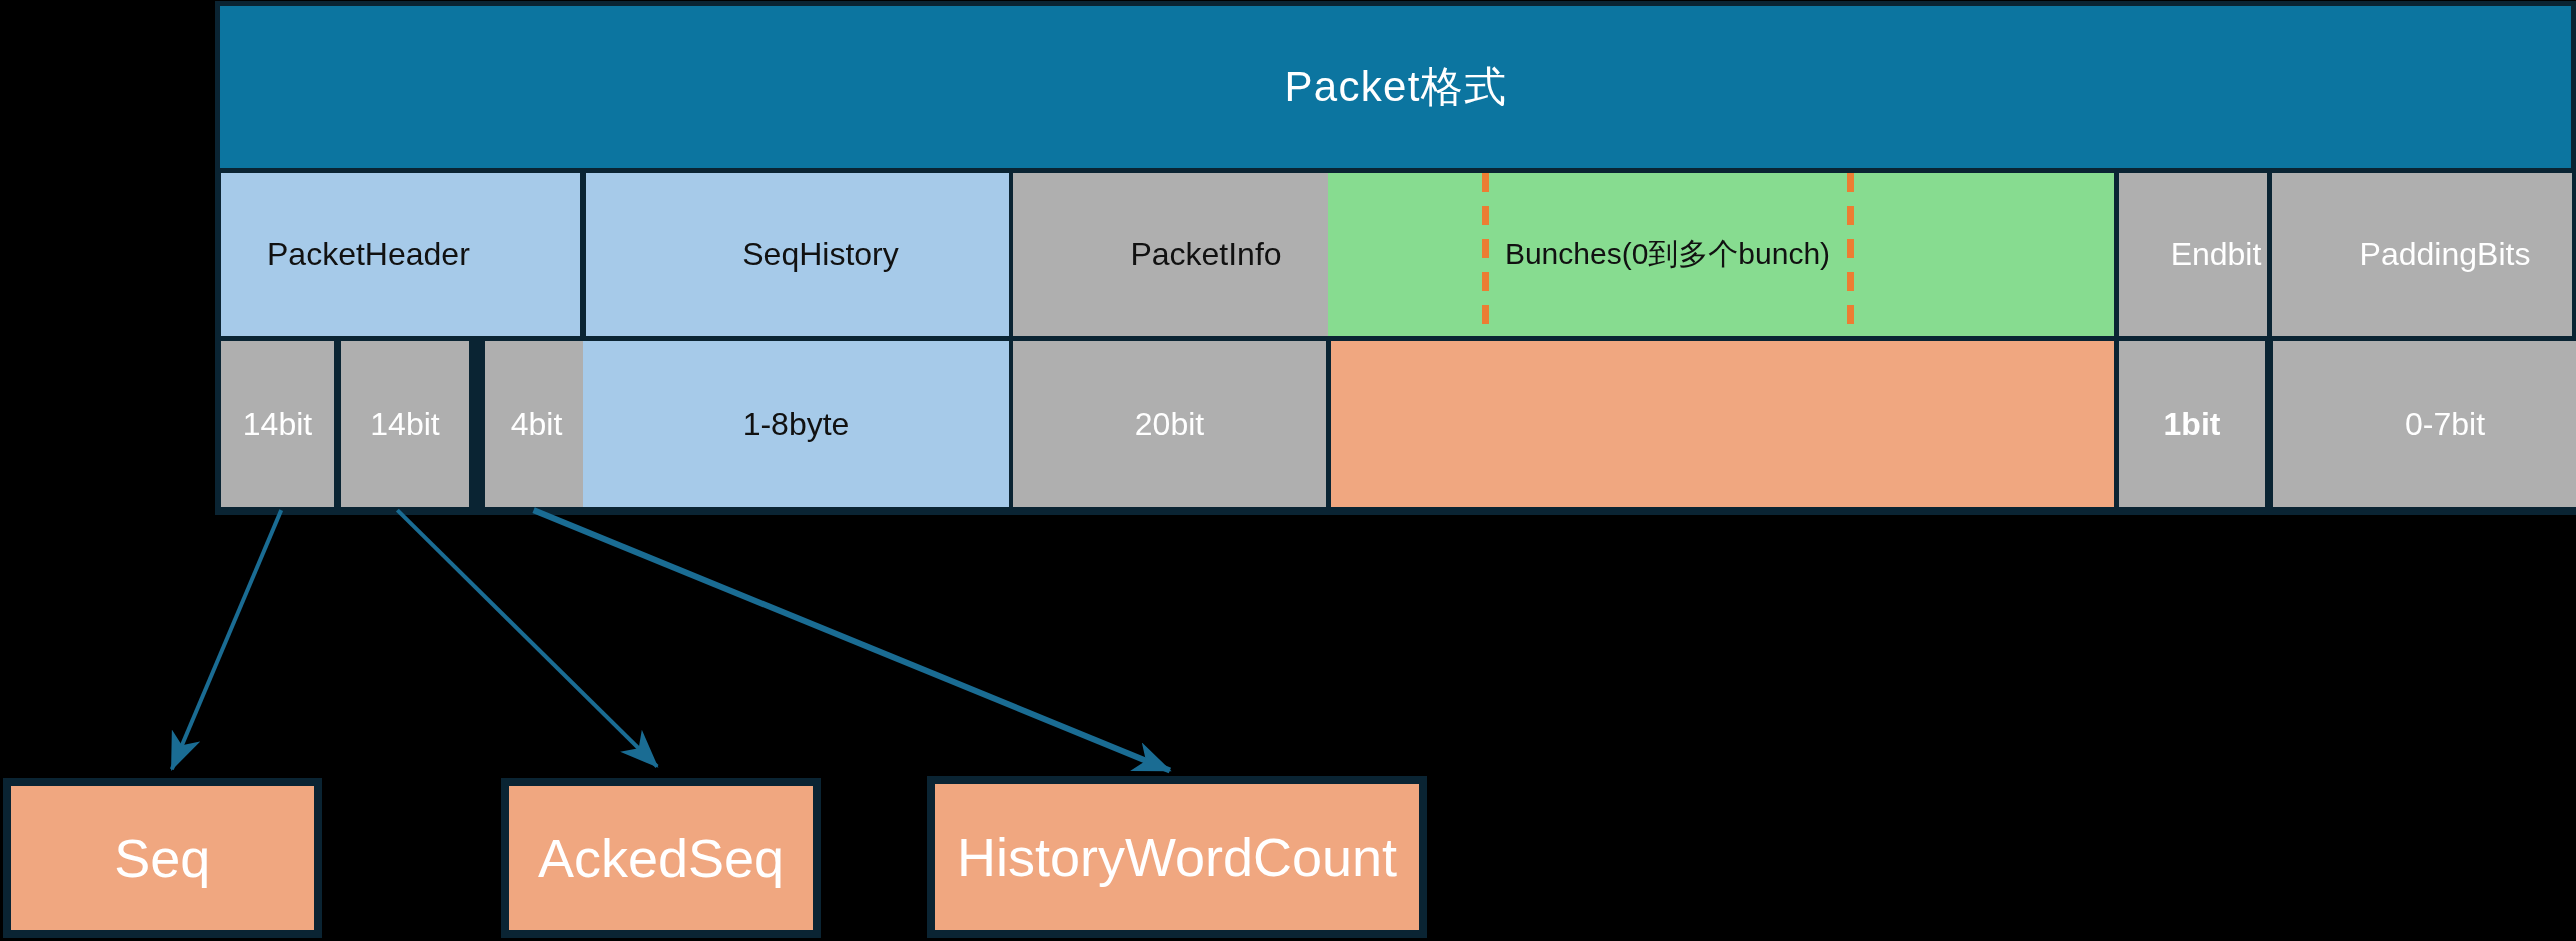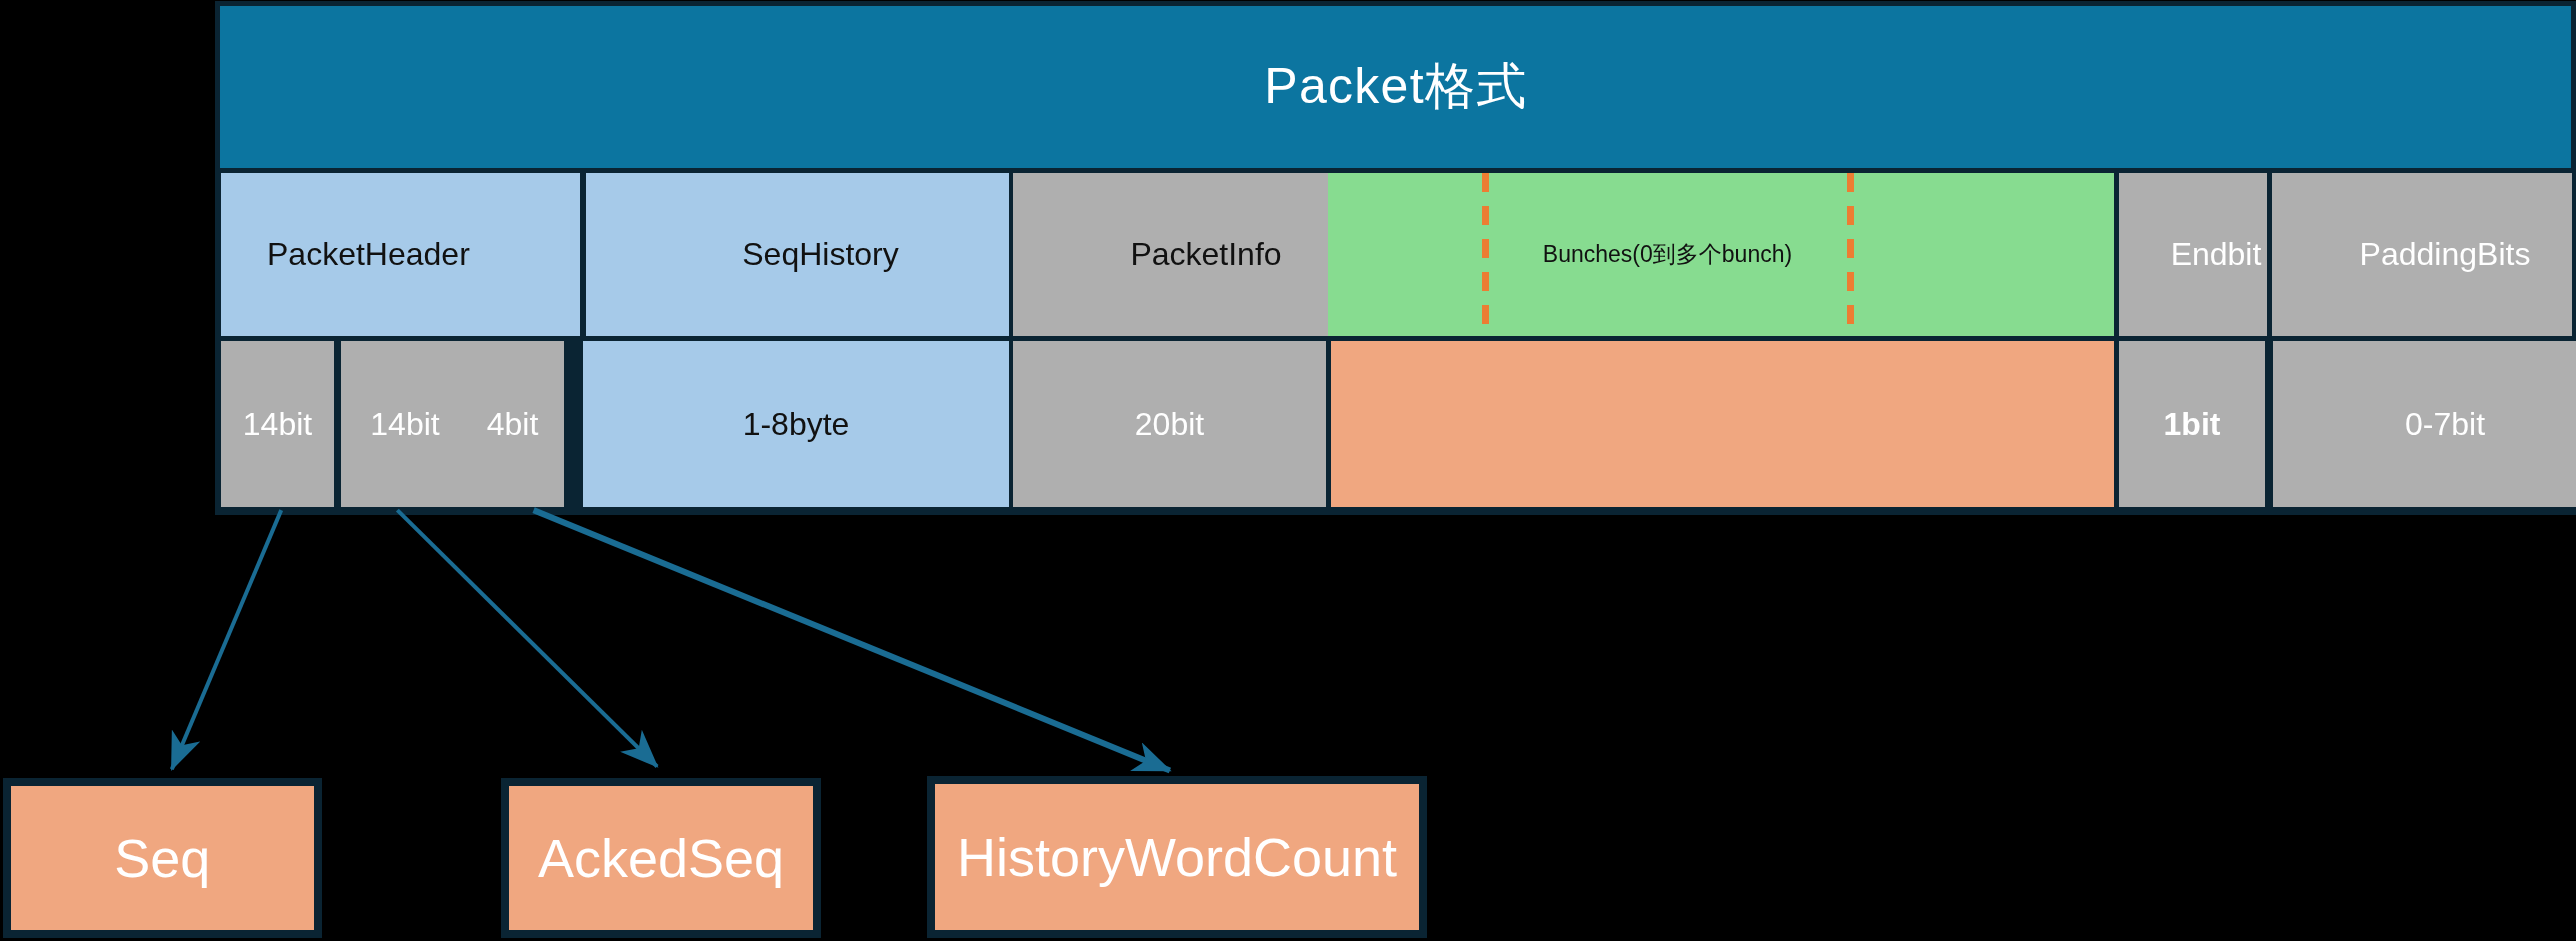--- a/index.html
+++ b/index.html
@@ -28,41 +28,41 @@
     position:absolute;left:215px;top:1.3px;width:2361px;height:514px;
     background:var(--frame);
   }
   .cell{
     position:absolute;display:flex;align-items:center;justify-content:center;
     white-space:nowrap;
   }
   .title-cell{
     left:5.4px;top:4.7px;width:2351px;height:162px;
     background:var(--header-fill);color:var(--text-light);
-    font-size:50px;font-weight:400;letter-spacing:1.3px;
+    font-size:42px;font-weight:400;letter-spacing:1.3px;
   }
   .row2{top:172px;height:163px;padding-left:46px;}
   .row3{top:340px;height:166px;}
   .fill-blue{background:var(--blue-fill);color:var(--text-dark);}
   .fill-gray-dark{background:var(--gray-fill);color:var(--text-dark);}
   .fill-gray-light{background:var(--gray-fill);color:var(--text-light);}
   .fill-green{background:var(--green-fill);color:var(--text-dark);}
   .fill-orange{background:var(--orange-fill);}
   .fs-label{font-size:32px;font-weight:400;}
   .left-align{justify-content:flex-start;}
 
   
   .vdash{
     position:absolute;top:0;bottom:0;width:6.7px;
     background:repeating-linear-gradient(to bottom,var(--dash-color) 0 19px,transparent 19px 33px);
   }
   .bunches-label{
     position:absolute;left:157px;width:365px;top:0;height:100%;
     display:flex;align-items:center;justify-content:center;
-    font-size:23px;color:var(--text-dark);white-space:nowrap;
+    font-size:30px;color:var(--text-dark);white-space:nowrap;
   }
 
   
   .detail-box{
     position:absolute;height:160px;
     background:var(--orange-fill);border:8.7px solid var(--frame);
     display:flex;align-items:center;justify-content:center;
     color:var(--text-light);font-size:54px;font-weight:400;white-space:nowrap;
   }
   #box-seq{left:2.7px;top:778px;width:319px;}
@@ -86,21 +86,21 @@
     <div class="cell row2 fill-green" style="left:1113px;width:786px;">
       <span class="vdash" style="left:154px;"></span>
       <span class="vdash" style="left:519px;"></span>
       <span class="bunches-label">Bunches(0到多个bunch)</span>
     </div>
     <div class="cell row2 fill-gray-light fs-label" style="left:1904px;width:148px;">Endbit</div>
     <div class="cell row2 fill-gray-light fs-label" style="left:2057px;width:300px;">PaddingBits</div>
 
     <div class="cell row3 fill-gray-light fs-label" style="left:6px;width:113px;">14bit</div>
     <div class="cell row3 fill-gray-light fs-label" style="left:126px;width:128px;">14bit</div>
-    <div class="cell row3 fill-gray-light fs-label" style="left:246px;width:103px;">4bit</div>
+    <div class="cell row3 fill-gray-light fs-label" style="left:270px;width:103px;">4bit</div>
     <div class="cell row3 fill-blue fs-label" style="left:368px;width:426px;">1-8byte</div>
     <div class="cell row3 fill-gray-light fs-label" style="left:798px;width:313px;">20bit</div>
     <div class="cell row3 fill-orange" style="left:1116px;width:783px;"></div>
     <div class="cell row3 fill-gray-light fs-label" style="left:1904px;width:146px;font-weight:bold;">1bit</div>
     <div class="cell row3 fill-gray-light fs-label" style="left:2058px;width:344px;">0-7bit</div>
   </div>
 
   <svg id="arrow-layer" viewBox="0 0 3836 1402">
     <defs>
       <marker id="stealth" viewBox="0 0 10 8" refX="9.5" refY="4" orient="auto" markerUnits="userSpaceOnUse" markerWidth="58" markerHeight="46">

